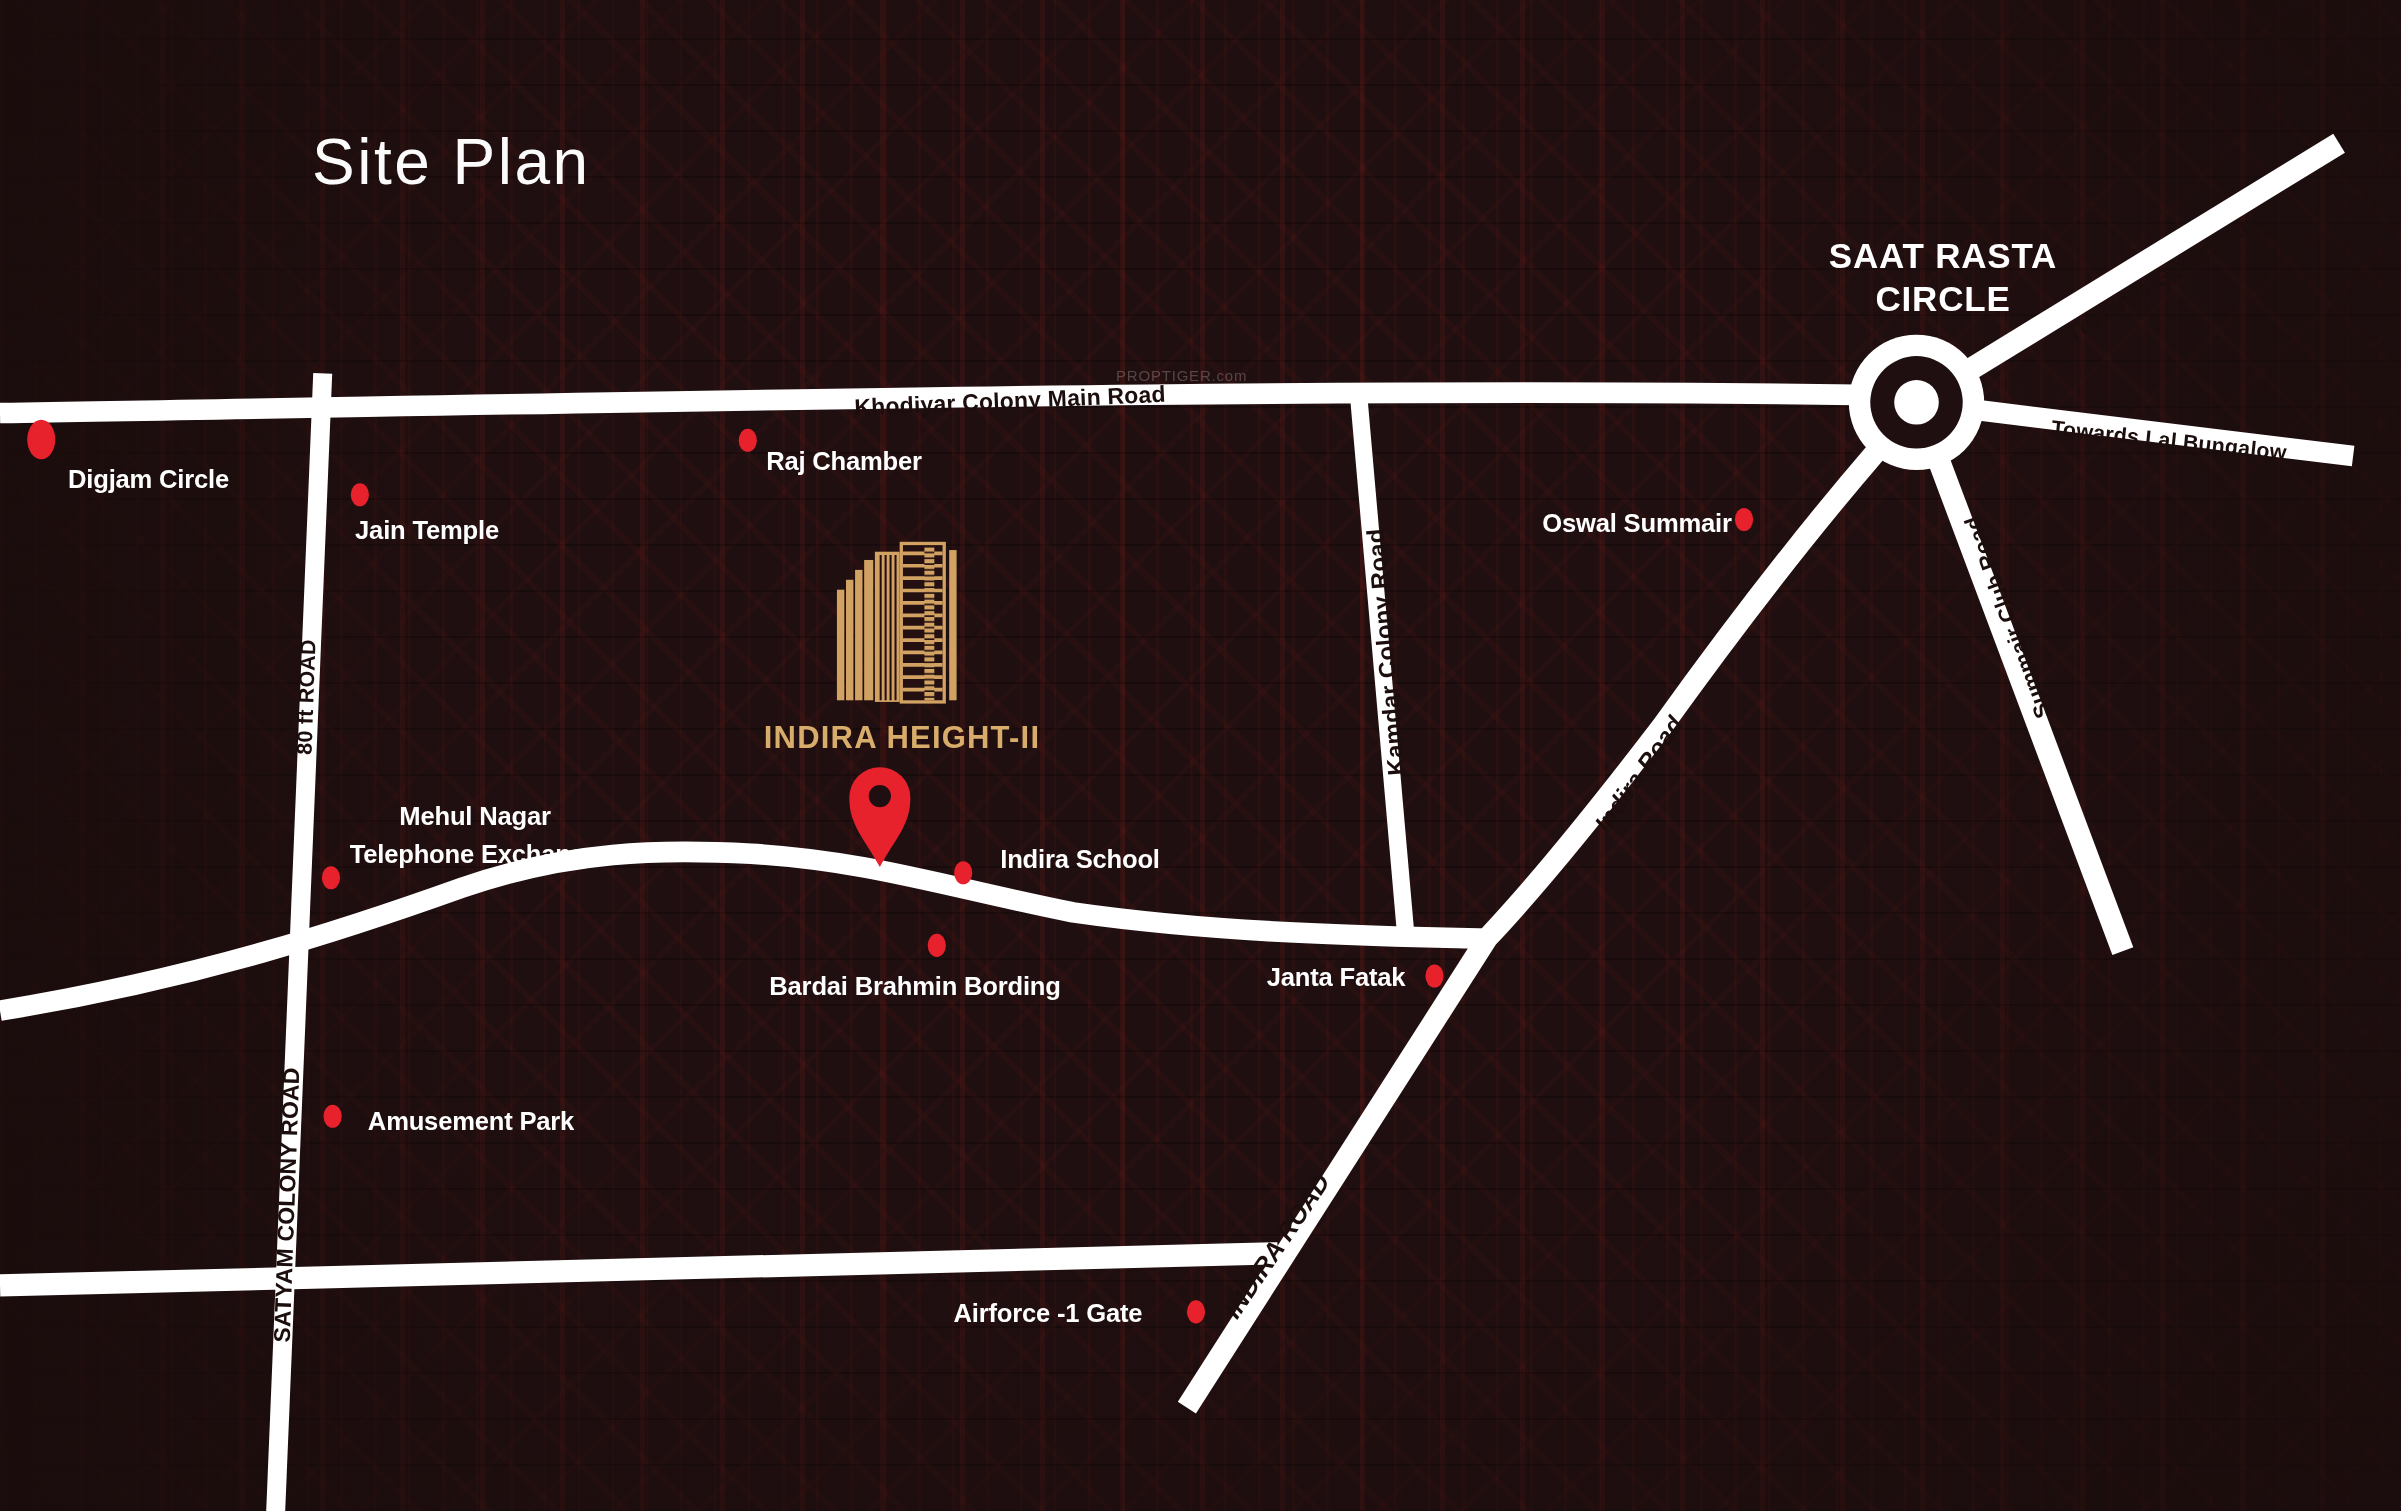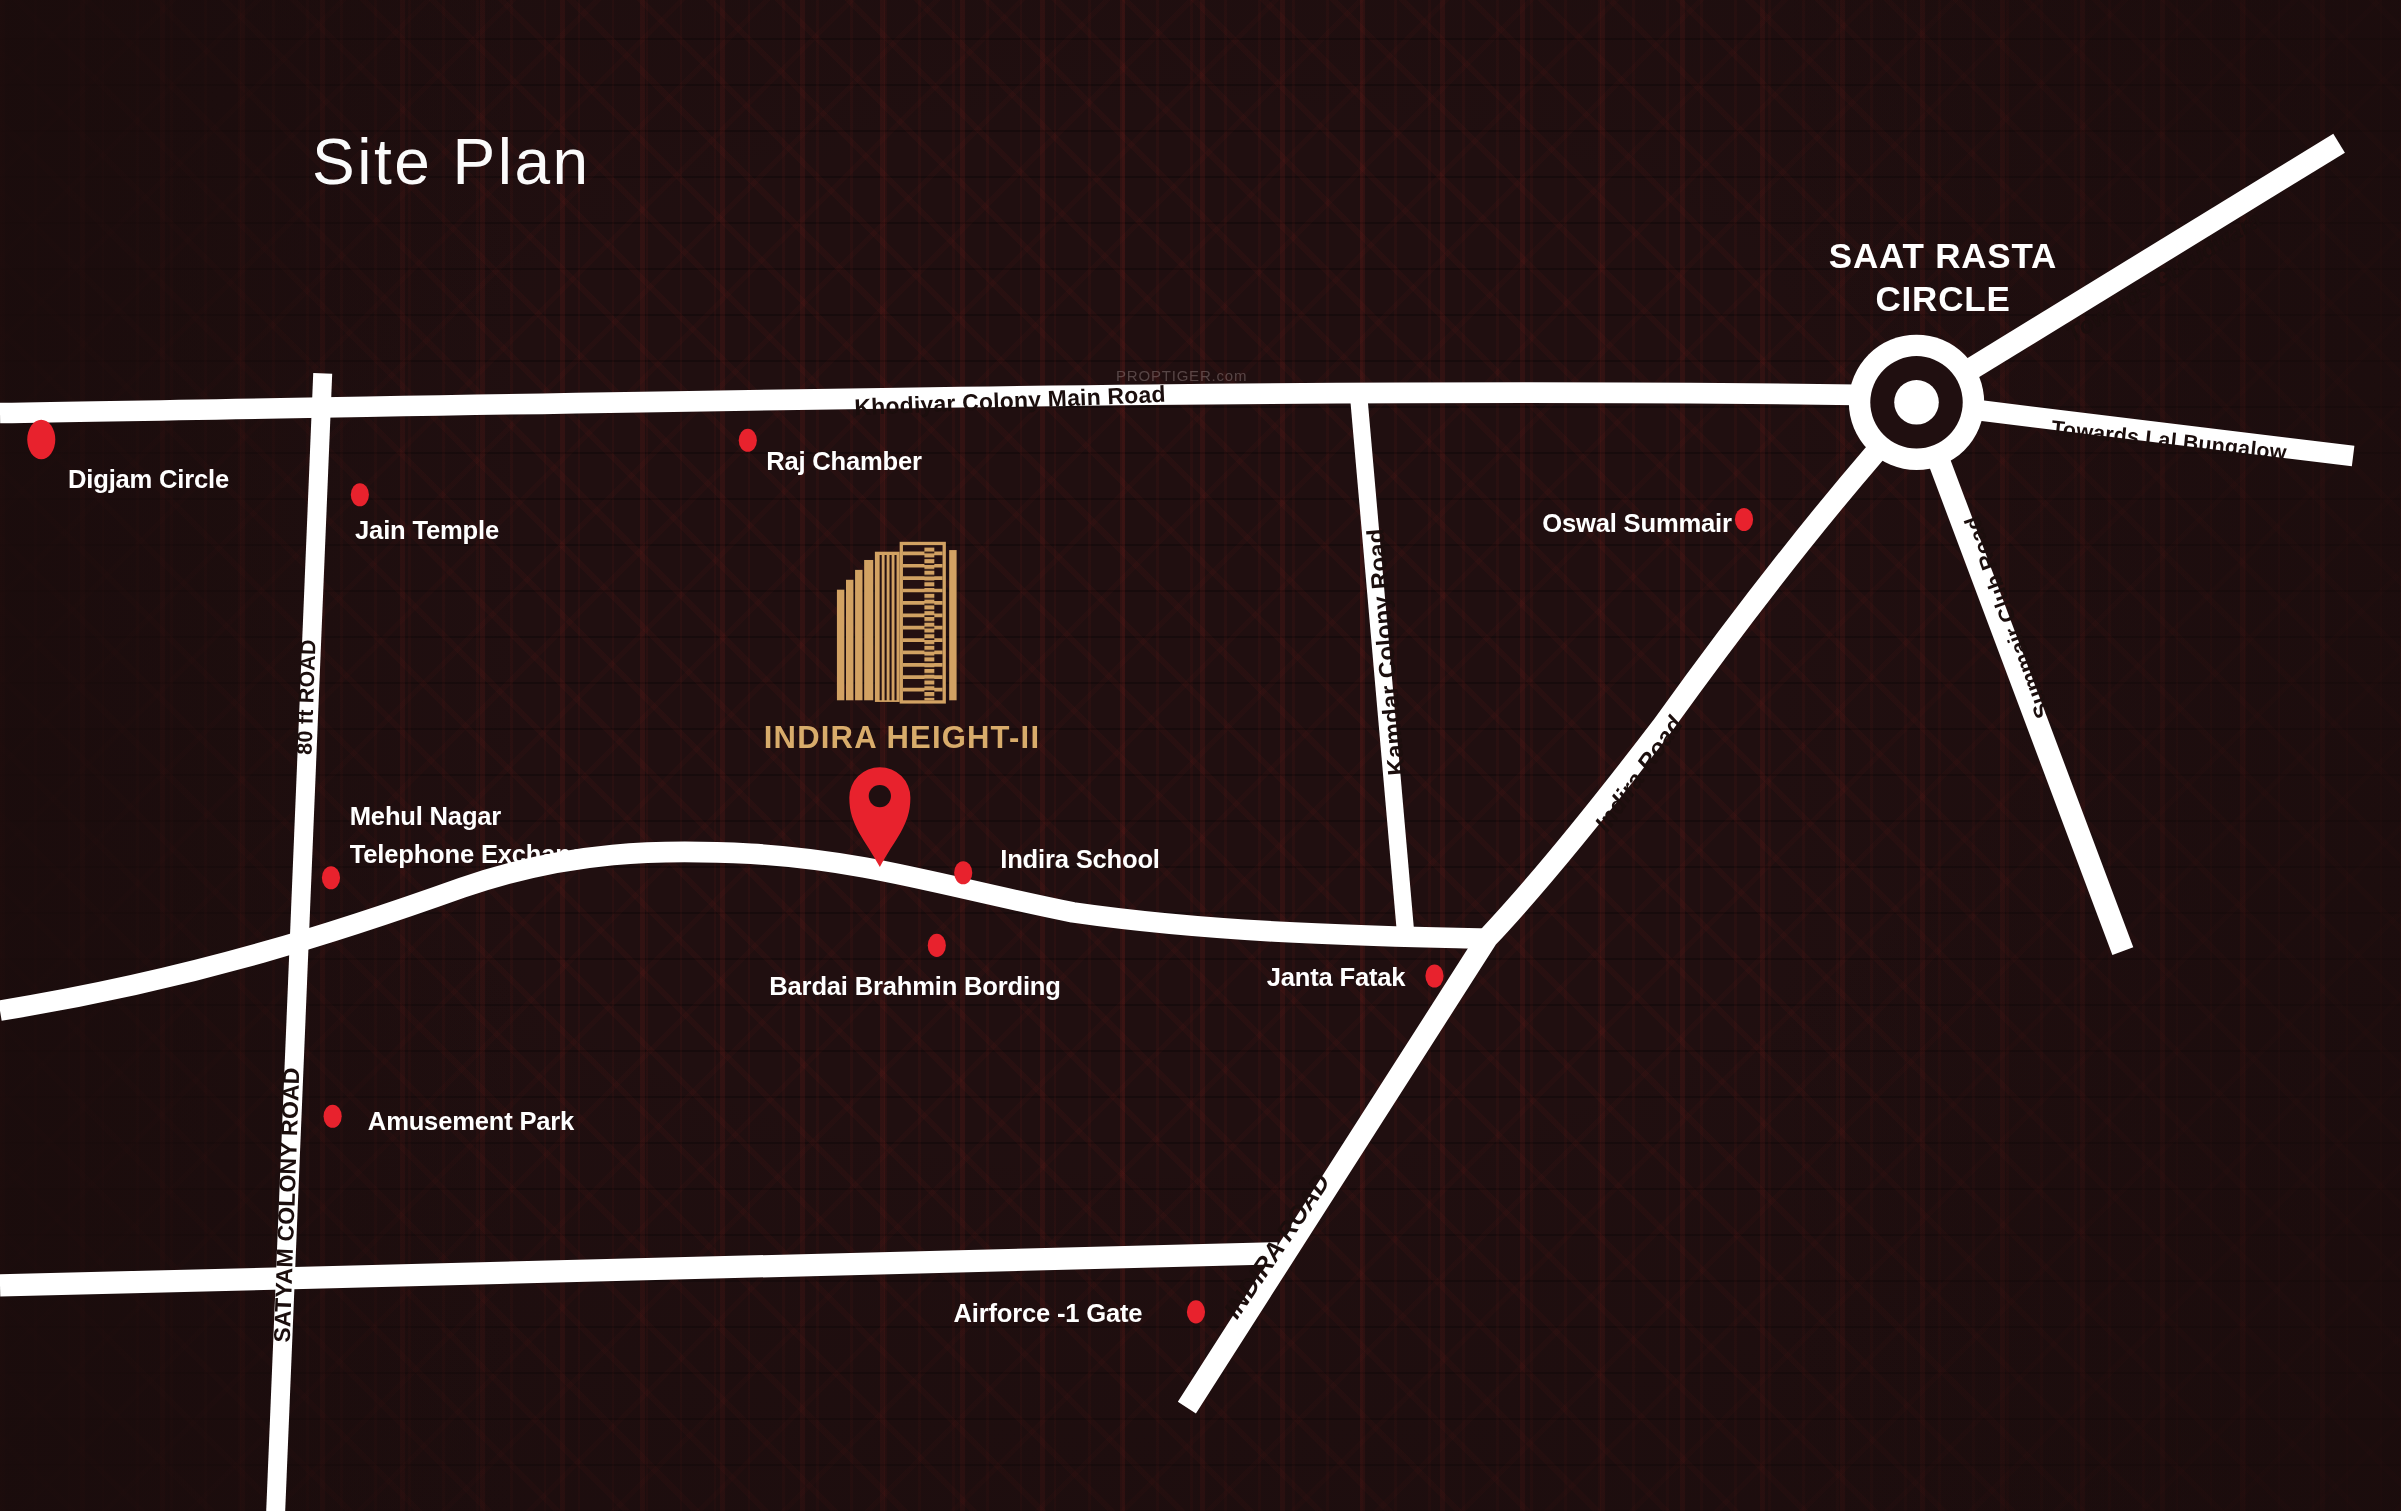--- a/index.html
+++ b/index.html
@@ -40,21 +40,21 @@
     color:#ffffff;font-weight:700;font-size:35px;line-height:1.22;
     text-align:center;white-space:nowrap;letter-spacing:0.8px;margin-left:24px;
   }
   .project-name{
     position:absolute;left:902px;top:738px;
     transform:translate(-50%,-50%);
     color:#d8ac6b;font-weight:700;font-size:31px;letter-spacing:1.2px;white-space:nowrap;
   }
   .place-label{
     position:absolute;color:#ffffff;font-weight:700;font-size:25.6px;
-    letter-spacing:-0.2px;white-space:pre-line;text-align:left;line-height:1.5;
+    letter-spacing:-0.2px;white-space:pre-line;text-align:center;line-height:1.5;
   }
   .place-label.center{transform:translate(-50%,-50%);}
   .place-label.start{transform:translate(0,-50%);text-align:left;}
   .road-label{
     position:absolute;color:#1b0e0d;font-weight:700;white-space:nowrap;
     transform-origin:center center;letter-spacing:0.2px;
   }
   .road-label.italic{font-style:italic;}
 </style>
 </head>

